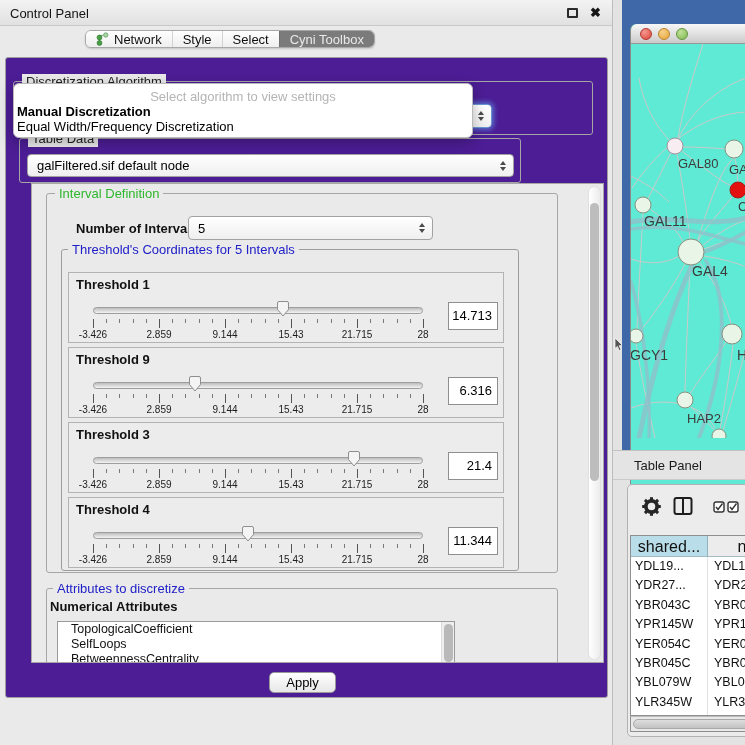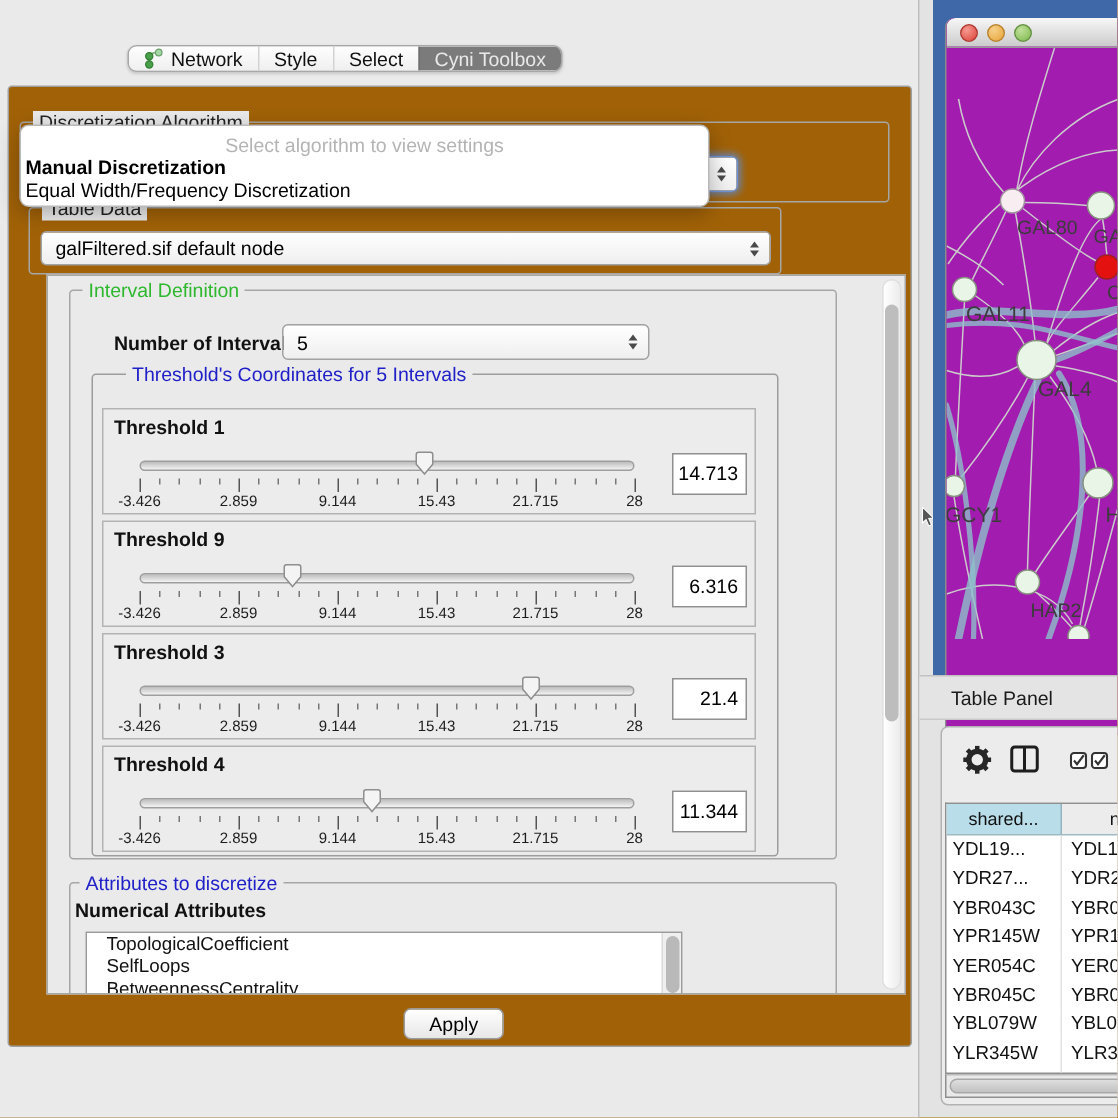--- a/index.html
+++ b/index.html
@@ -15,21 +15,21 @@
 
   
   .tabbar{position:absolute;display:flex;height:18px;background:#fbfbfb;border:1px solid #a8a8a8;border-radius:6px;overflow:hidden;box-shadow:0 1px 2px rgba(0,0,0,.15)}
   .tabbar.top{left:85px;top:30px}
   .tabbar.bottom{left:143px;top:704px;height:22px}
   .tab{display:flex;align-items:center;gap:5px;padding:0 10px;font-size:13px;color:#101010;background:linear-gradient(#fefefe,#efefef);border-left:1px solid #d2d2d2;white-space:nowrap}
   .tab:first-child{border-left:none}
   .tab.selected{background:#7b7b7b;color:#e9e9e9;border-left-color:#6e6e6e}
 
   
-  .outer{position:absolute;left:5px;top:57px;width:603px;height:641px;border:1px solid #9f9f9f;border-radius:3px;background:#a16207}
+  .outer{position:absolute;left:5px;top:57px;width:603px;height:641px;border:1px solid #9f9f9f;border-radius:3px;background:#4c1d95}
 
   .grp{position:absolute;border:1px solid #a6a6a6;border-radius:3px}
   .glab{position:absolute;top:-8px;left:8px;background:#eaeaea;padding:0 4px;font-size:13px;line-height:16px;white-space:nowrap}
   .glab.green{color:#2db82d}
   .glab.blue{color:#2020c8}
   .glab.dark{color:#222}
 
   .combo{position:absolute;background:linear-gradient(#ffffff,#efefef);border:1px solid #a2a2a2;border-radius:4px;font-size:13px;color:#000;padding-left:9px;display:flex;align-items:center}
   .combo.focus{border:1px solid #6d93d6;box-shadow:0 0 5px 2px rgba(92,142,221,.75);z-index:5}
   .spin{position:absolute;right:7px;top:50%;transform:translateY(-50%);display:flex;flex-direction:column;gap:2px}
@@ -58,50 +58,55 @@
   .na-label{position:absolute;left:3px;top:10px;font-size:13px;font-weight:bold;color:#111}
   .attr-list{position:absolute;left:10px;top:32px;width:398px;height:46px;background:#fff;border:1px solid #9a9a9a;overflow:hidden}
   .attr-item{font-size:12.5px;color:#111;line-height:15px;padding-left:13px;white-space:nowrap}
   .lscroll{position:absolute;right:0;top:0;width:13px;height:44px;background:#efefef;border-left:1px solid #dcdcdc}
   .lthumb{position:absolute;left:2px;top:2px;width:9px;height:38px;background:#b9b9b9;border-radius:5px}
 
   .apply-btn{position:absolute;left:263px;top:614px;width:67px;height:21px;background:linear-gradient(#ffffff,#e7e7e7);border:1px solid #9a9a9a;border-radius:5px;font-size:13px;color:#000;text-align:center;line-height:19px}
 
   
   .netview{position:absolute;left:622px;top:0;width:123px;height:450px;background:#3f68a8}
-  .macwin{position:absolute;left:8px;top:12px;width:115px;height:478px;background:#a21caf;border-top-left-radius:6px;overflow:hidden;border-left:1px solid #8a8a8a}
+  .macwin{position:absolute;left:8px;top:24px;width:115px;height:478px;background:#5eead4;border-top-left-radius:6px;overflow:hidden;border-left:1px solid #8a8a8a}
   .mactitle{position:relative;height:20px;background:linear-gradient(#f7f7f7,#cbcbcb);border-bottom:1px solid #979797;border-top-left-radius:6px}
   .light{position:absolute;top:4px;width:12px;height:12px;border-radius:50%}
   .light.red{left:9px;background:radial-gradient(circle at 35% 30%,#f59a92,#dd4338);border:1px solid #b2392f}
   .light.yellow{left:27px;background:radial-gradient(circle at 35% 30%,#f6d08a,#e8a436);border:1px solid #bb832b}
   .light.green{left:45px;background:radial-gradient(circle at 35% 30%,#c0e09a,#7eb94e);border:1px solid #649440}
   .netsvg{position:absolute;left:0;top:20px;width:115px;height:394px}
   .netsvg text{font-family:"Liberation Sans",sans-serif;fill:#3c3c3c}
 
   
   .tp-header{position:absolute;left:613px;top:450px;width:132px;height:30px;background:#e4e4e4;border-top:1px solid #c2c2c2;border-bottom:1px solid #cacaca}
   .tp-title{position:absolute;left:21px;top:7px;font-size:13px;color:#1a1a1a}
   .tcard{position:absolute;left:627px;top:484px;width:130px;height:253px;background:#ececec;border:1px solid #b2b2b2;border-radius:5px}
   .ticon{position:absolute}
   .tbl{position:absolute;left:630px;top:535px;width:115px;height:181px;background:#fff;border:1px solid #8f8f8f;border-right:none;overflow:hidden}
   .thead{display:flex;height:21px;border-bottom:1px solid #9fb9c2}
-  .th{font-size:12px;color:#111;line-height:21px;text-align:center;flex:0 0 77px}
+  .th{font-size:16px;color:#111;line-height:21px;text-align:center;flex:0 0 77px}
   .th.c1{background:#b9dde9;border-right:1px solid #92b4c0}
   .th.c2{background:#ececec}
   .trow{display:flex;height:19.4px}
   .tc{font-size:12.5px;color:#111;line-height:19.4px;white-space:nowrap;overflow:hidden}
   .tc.c1{flex:0 0 77px;padding-left:4px;border-right:1px solid #e2e2e2}
   .tc.c2{flex:1;padding-left:6px}
   .hscroll{position:absolute;left:630px;top:716px;width:115px;height:16px;background:#e9e9e9;border:1px solid #8f8f8f;border-right:none;border-top:1px solid #bbb}
   .hthumb{position:absolute;left:2px;top:2px;width:116px;height:10px;background:linear-gradient(#dedede,#c2c2c2);border:1px solid #a8a8a8;border-radius:6px}
 </style>
 </head>
 <body>
 
 <div class="cp">
+  <div class="cp-titlebar">
+    <span class="cp-title">Control Panel</span>
+    <span class="float-btn"></span>
+    <span class="close-btn">✖</span>
+  </div>
 
   <div class="tabbar top" id="tabs-top">
       <span class="tab">
         <svg width="13" height="14" viewBox="0 0 13 14">
           <path d="M3.5 11 V5.5 C3.5 3.5 6 3 9.8 3" fill="none" stroke="#8cb88c" stroke-width="1.2"></path>
           <circle cx="3.5" cy="11" r="2.4" fill="#4aa04a" stroke="#2e7d2e" stroke-width="0.8"></circle>
           <circle cx="3.5" cy="5.5" r="2.4" fill="#4aa04a" stroke="#2e7d2e" stroke-width="0.8"></circle>
           <circle cx="9.8" cy="3" r="2.2" fill="#a5d6a5" stroke="#6aa06a" stroke-width="0.8"></circle>
         </svg>
         <span>Network</span>
@@ -155,21 +160,21 @@
         <span class="ni-label">Number of Intervals</span>
         <div class="combo" style="left:141px;top:22px;width:245px;height:24px">
           <span>5</span>
           <span class="spin">
               <span class="arr-up"></span>
               <span class="arr-dn"></span>
             </span>
         </div>
 
         <div class="grp" style="left:14px;top:55px;width:458px;height:322px;border-color:#9d9d9d" id="thr-panels">
-          <span class="glab blue" style="left:22px">Threshold's Coordinates for 5 Intervals</span>
+          <span class="glab blue" style="left:6px">Threshold's Coordinates for 5 Intervals</span>
         <div class="thr-panel" style="top: 22px;">
               <div class="thr-label">Threshold 1</div>
               <div class="sl-track"></div>
               <div class="sl-thumb" style="left: 207.475px;"><svg width="14" height="18" viewBox="0 0 14 18">
                   <path d="M1.5 3 Q1.5 1.5 3 1.5 L11 1.5 Q12.5 1.5 12.5 3 L12.5 9.5 L7 16 L1.5 9.5 Z" fill="#f4f4f4" stroke="#8e8e8e" stroke-width="1"></path>
                 </svg></div>
               <span class="tick maj" style="left: 24px;"></span>
               <span class="tick" style="left: 37.2px;"></span>
               <span class="tick" style="left: 50.4px;"></span>
               <span class="tick" style="left: 63.6px;"></span>

